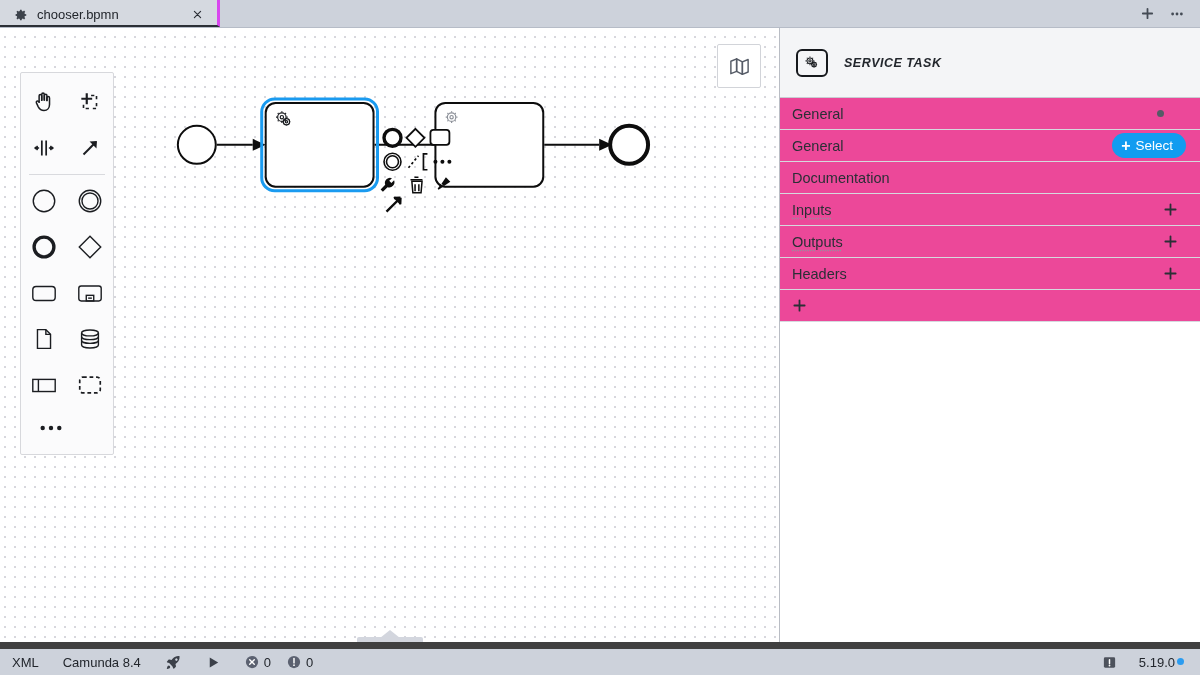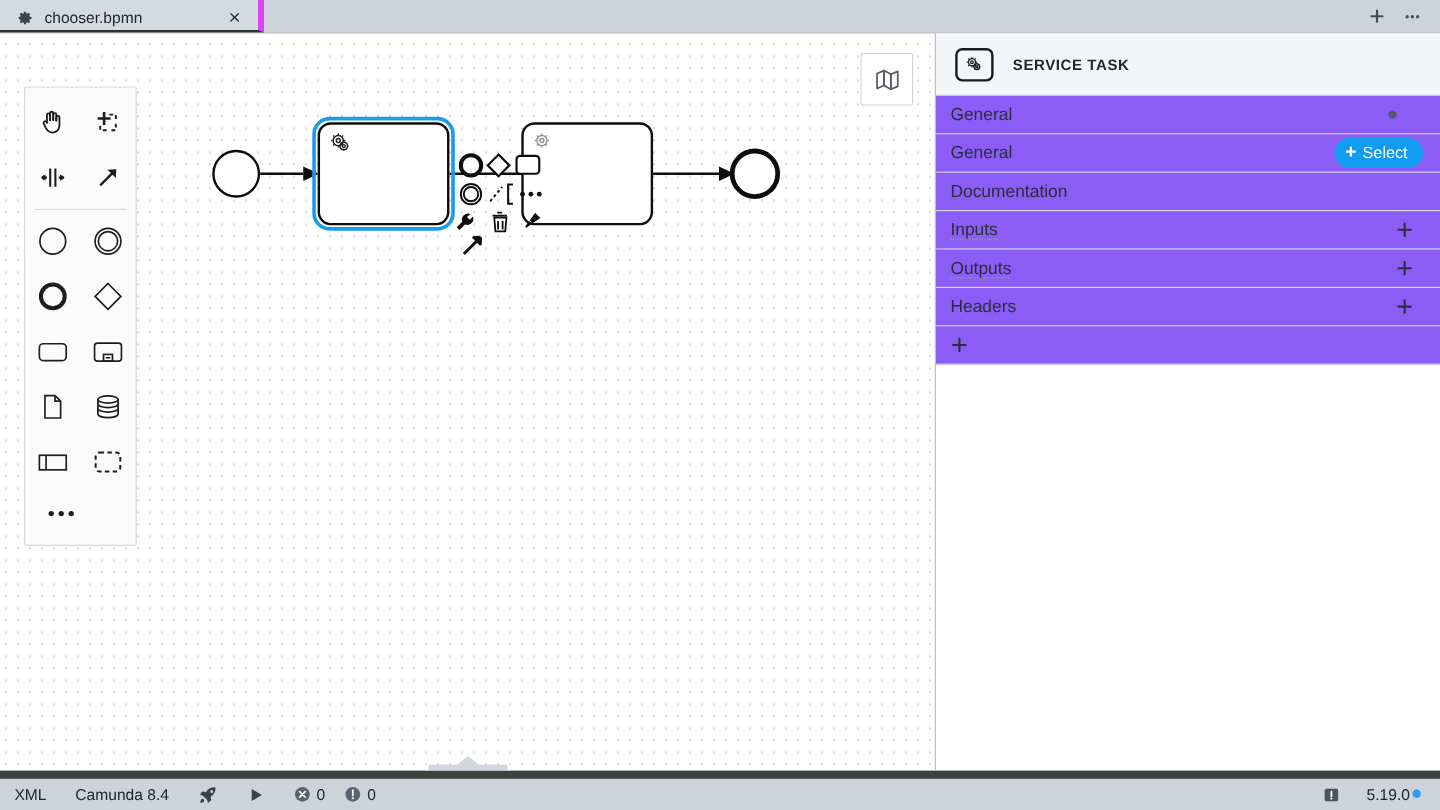--- a/index.html
+++ b/index.html
@@ -16,21 +16,21 @@
     height: 28px; background: #cdd2db;
     display: flex; align-items: stretch;
     position: relative; flex: 0 0 28px;
     border-bottom: 1px solid #b6bcc7;
   }
   .tab {
     display: flex; align-items: center; gap: 9px;
     padding: 4px 12px 0 14px; min-width: 220px;
     background: #d5d9e0; position: relative;
     border-bottom: 2px solid #2b2f36;
-    border-right: 5px solid #d946ef;
+    border-right: 3px solid #d946ef;
   }
   .tab-label { font-size: 13px; color: #22262c; white-space: nowrap; flex: 1; }
   .tab-gear { width: 14px; height: 14px; display: block; color: #3c424b; }
   .tab-close {
     width: 16px; height: 16px; display: flex; align-items: center; justify-content: center;
     font-size: 14px; color: #2b2f36; line-height: 1; font-weight: 500;
   }
   .tabbar-spacer { flex: 1; }
   .tabbar-actions { display: flex; align-items: center; gap: 4px; padding-right: 10px; }
   .tb-btn {
@@ -85,33 +85,33 @@
   }
   .bottom-handle .bar { position: absolute; left: 0; bottom: 0; width: 66px; height: 5px;
     background: #d3d6de; border-radius: 2px 2px 0 0; }
   .bottom-handle .chev { position: absolute; left: 23px; bottom: 4px; width: 0; height: 0;
     border-left: 10px solid transparent; border-right: 10px solid transparent;
     border-bottom: 8px solid #d3d6de; }
 
   
   .props { width: 420px; flex: 0 0 420px; background: #ffffff; display: flex; flex-direction: column; }
   .props-header {
-    height: 52px; background: #f4f5f7; border-bottom: 1px solid #c9ccd2;
-    display: flex; align-items: center; gap: 16px; padding: 0 16px;
+    height: 70px; background: #f4f5f7; border-bottom: 1px solid #c9ccd2;
+    display: flex; align-items: center; gap: 16px; padding: 0 16px; font-style: italic;
   }
   .props-header .pi-icon {
     width: 32px; height: 28px; border: 2px solid #16191d; border-radius: 6px;
     display: flex; align-items: center; justify-content: center; color: #16191d;
   }
   .props-title { font-size: 12.5px; font-weight: bold; letter-spacing: 0.5px; color: #23272d; }
 
   .group-row {
     height: 32px; display: flex; align-items: center;
     padding: 0 14px 0 12px; border-bottom: 1px solid #d6d9de;
-    background: #8b5cf6;
+    background: #ec4899;
   }
   .group-label { font-size: 14.5px; color: #2b2f36; flex: 1; }
   .group-label.hinted {
     text-decoration: underline; text-decoration-style: dotted;
     text-decoration-color: #8e949e; text-underline-offset: 3px;
     align-self: center; flex: 0 0 auto;
   }
   .group-spacer { flex: 1; }
   .dot-marker { width: 7px; height: 7px; border-radius: 50%; background: #555b66; margin-right: 22px; }
   .chev-right { width: 0; height: 0; color: #3a3f47; display: flex; align-items: center; }

